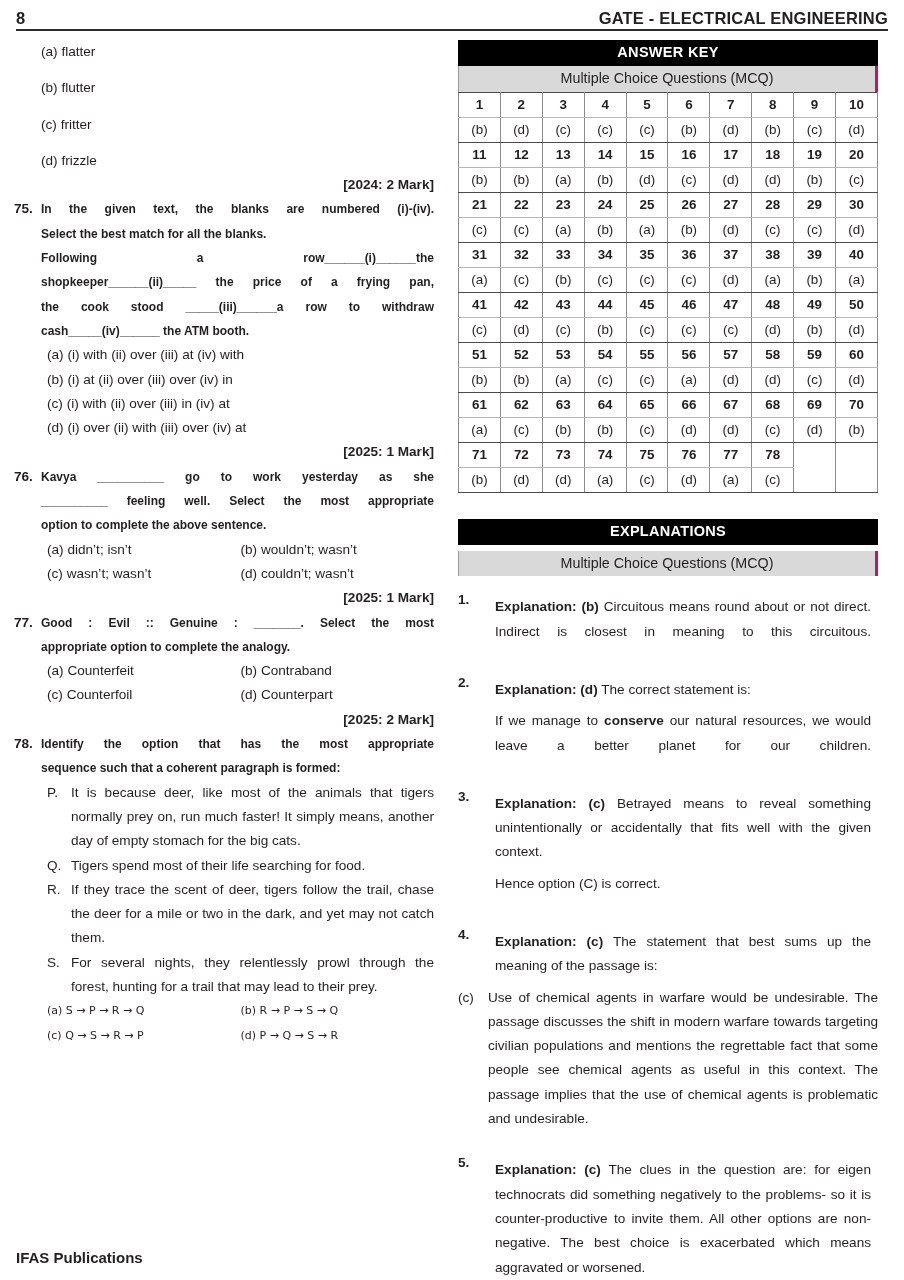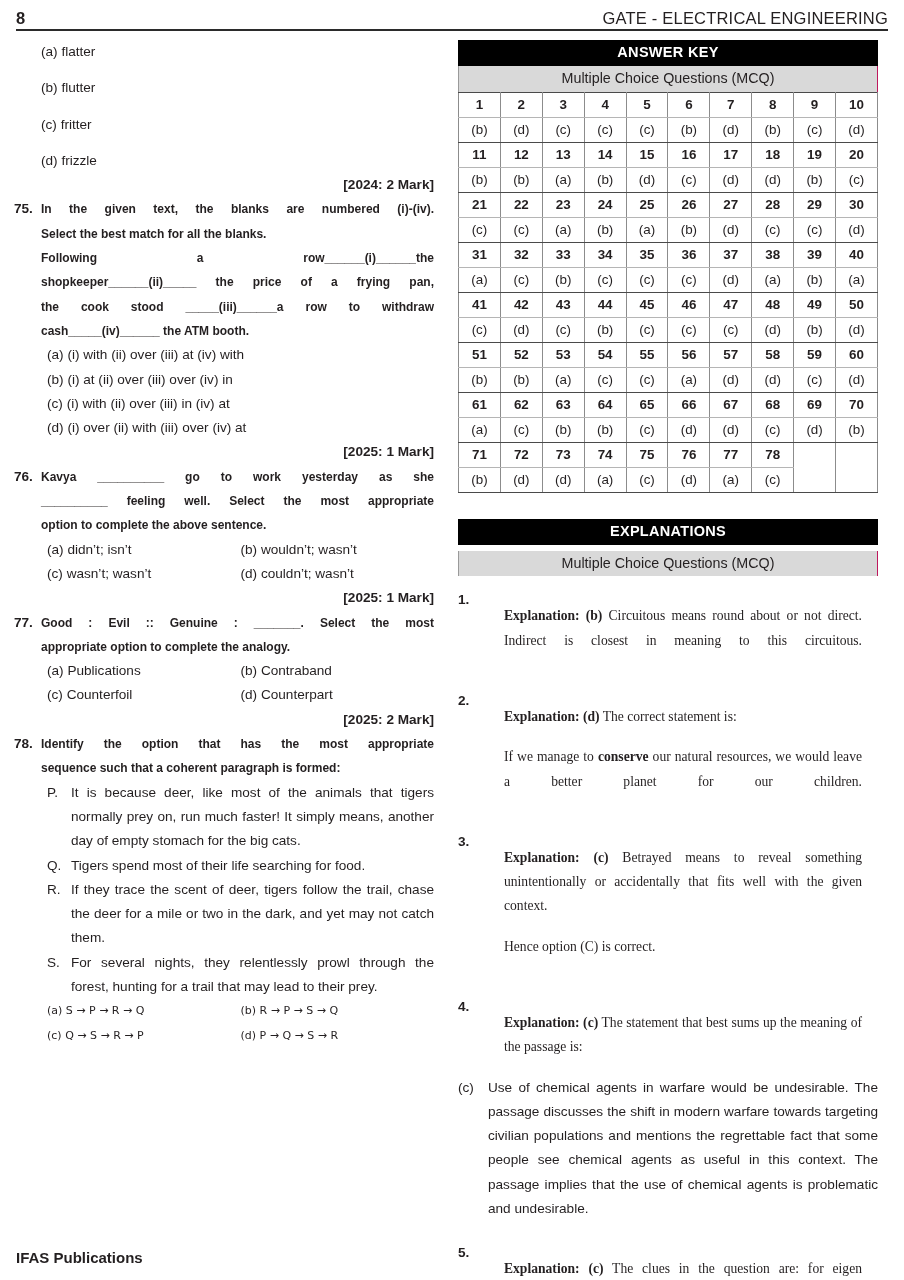--- a/index.html
+++ b/index.html
@@ -33,21 +33,21 @@
     padding: 0 2px 0 2px;
   }
   .page-number {
     font-size: 16.5px;
     font-weight: 700;
     line-height: 1;
     letter-spacing: 0px;
   }
   .header-title {
     font-size: 16.5px;
-    font-weight: 400;
+    font-weight: 700;
     line-height: 1;
     letter-spacing: 0.2px;
     margin-top: 12px;
   }
   .header-rule {
     height: 2px;
     background: #2b2b2b;
     margin: 3px 2px 0 2px;
   }
 
@@ -147,21 +147,21 @@
   }
   .bar-grey {
     background: #d9d9d9;
     color: #231f20;
     text-align: center;
     font-size: 14.3px;
     font-weight: 400;
     padding: 5px 0 5px 0;
     line-height: 1.1;
     border-left: 1px solid #9a9a9a;
-    border-right: 1px solid #be185d;
+    border-right: 3px solid #be185d;
   }
 
   table.akey {
     width: 100%;
     border-collapse: collapse;
     table-layout: fixed;
   }
   table.akey td {
     border: 1px solid #8c8c8c;
     text-align: center;
@@ -207,21 +207,21 @@
   }
   .expl .ebody {
     flex: 1 1 auto;
     min-width: 0;
     font-size: 13.6px;
     font-weight: 400;
     line-height: 24.3px;
     text-align: justify;
     text-align-last: left;
   }
-  .expl .ebody p { margin: 16px; text-align: justify; text-align-last: left; font-family: Liberation Serif, serif; }
+  .expl .ebody p { margin: 7px; text-align: justify; text-align-last: left; }
   .expl .ebody p.j { text-align: justify; text-align-last: justify; }
   .expl b { font-weight: 700; }
 
   .expl-sub {
     display: flex;
   }
   .expl-sub .elab {
     width: 30px;
     flex: 0 0 30px;
     font-size: 13.6px;
@@ -303,21 +303,21 @@
           <p class="markline">[2025: 1 Mark]</p>
         </div>
       </div>
 
       <div class="qblock">
         <div class="qnum">77.</div>
         <div class="qbody">
           <p class="stem" style="text-align:justify;text-align-last:justify;">Good : Evil :: Genuine : _______. Select the most</p>
           <p class="stem">appropriate option to complete the analogy.</p>
           <div class="opts indent">
-            <div class="opt">(a) Publications</div>
+            <div class="opt">(a) Counterfeit</div>
             <div class="opt">(b) Contraband</div>
             <div class="opt">(c) Counterfoil</div>
             <div class="opt">(d) Counterpart</div>
           </div>
           <p class="markline">[2025: 2 Mark]</p>
         </div>
       </div>
 
       <div class="qblock">
         <div class="qnum">78.</div>

